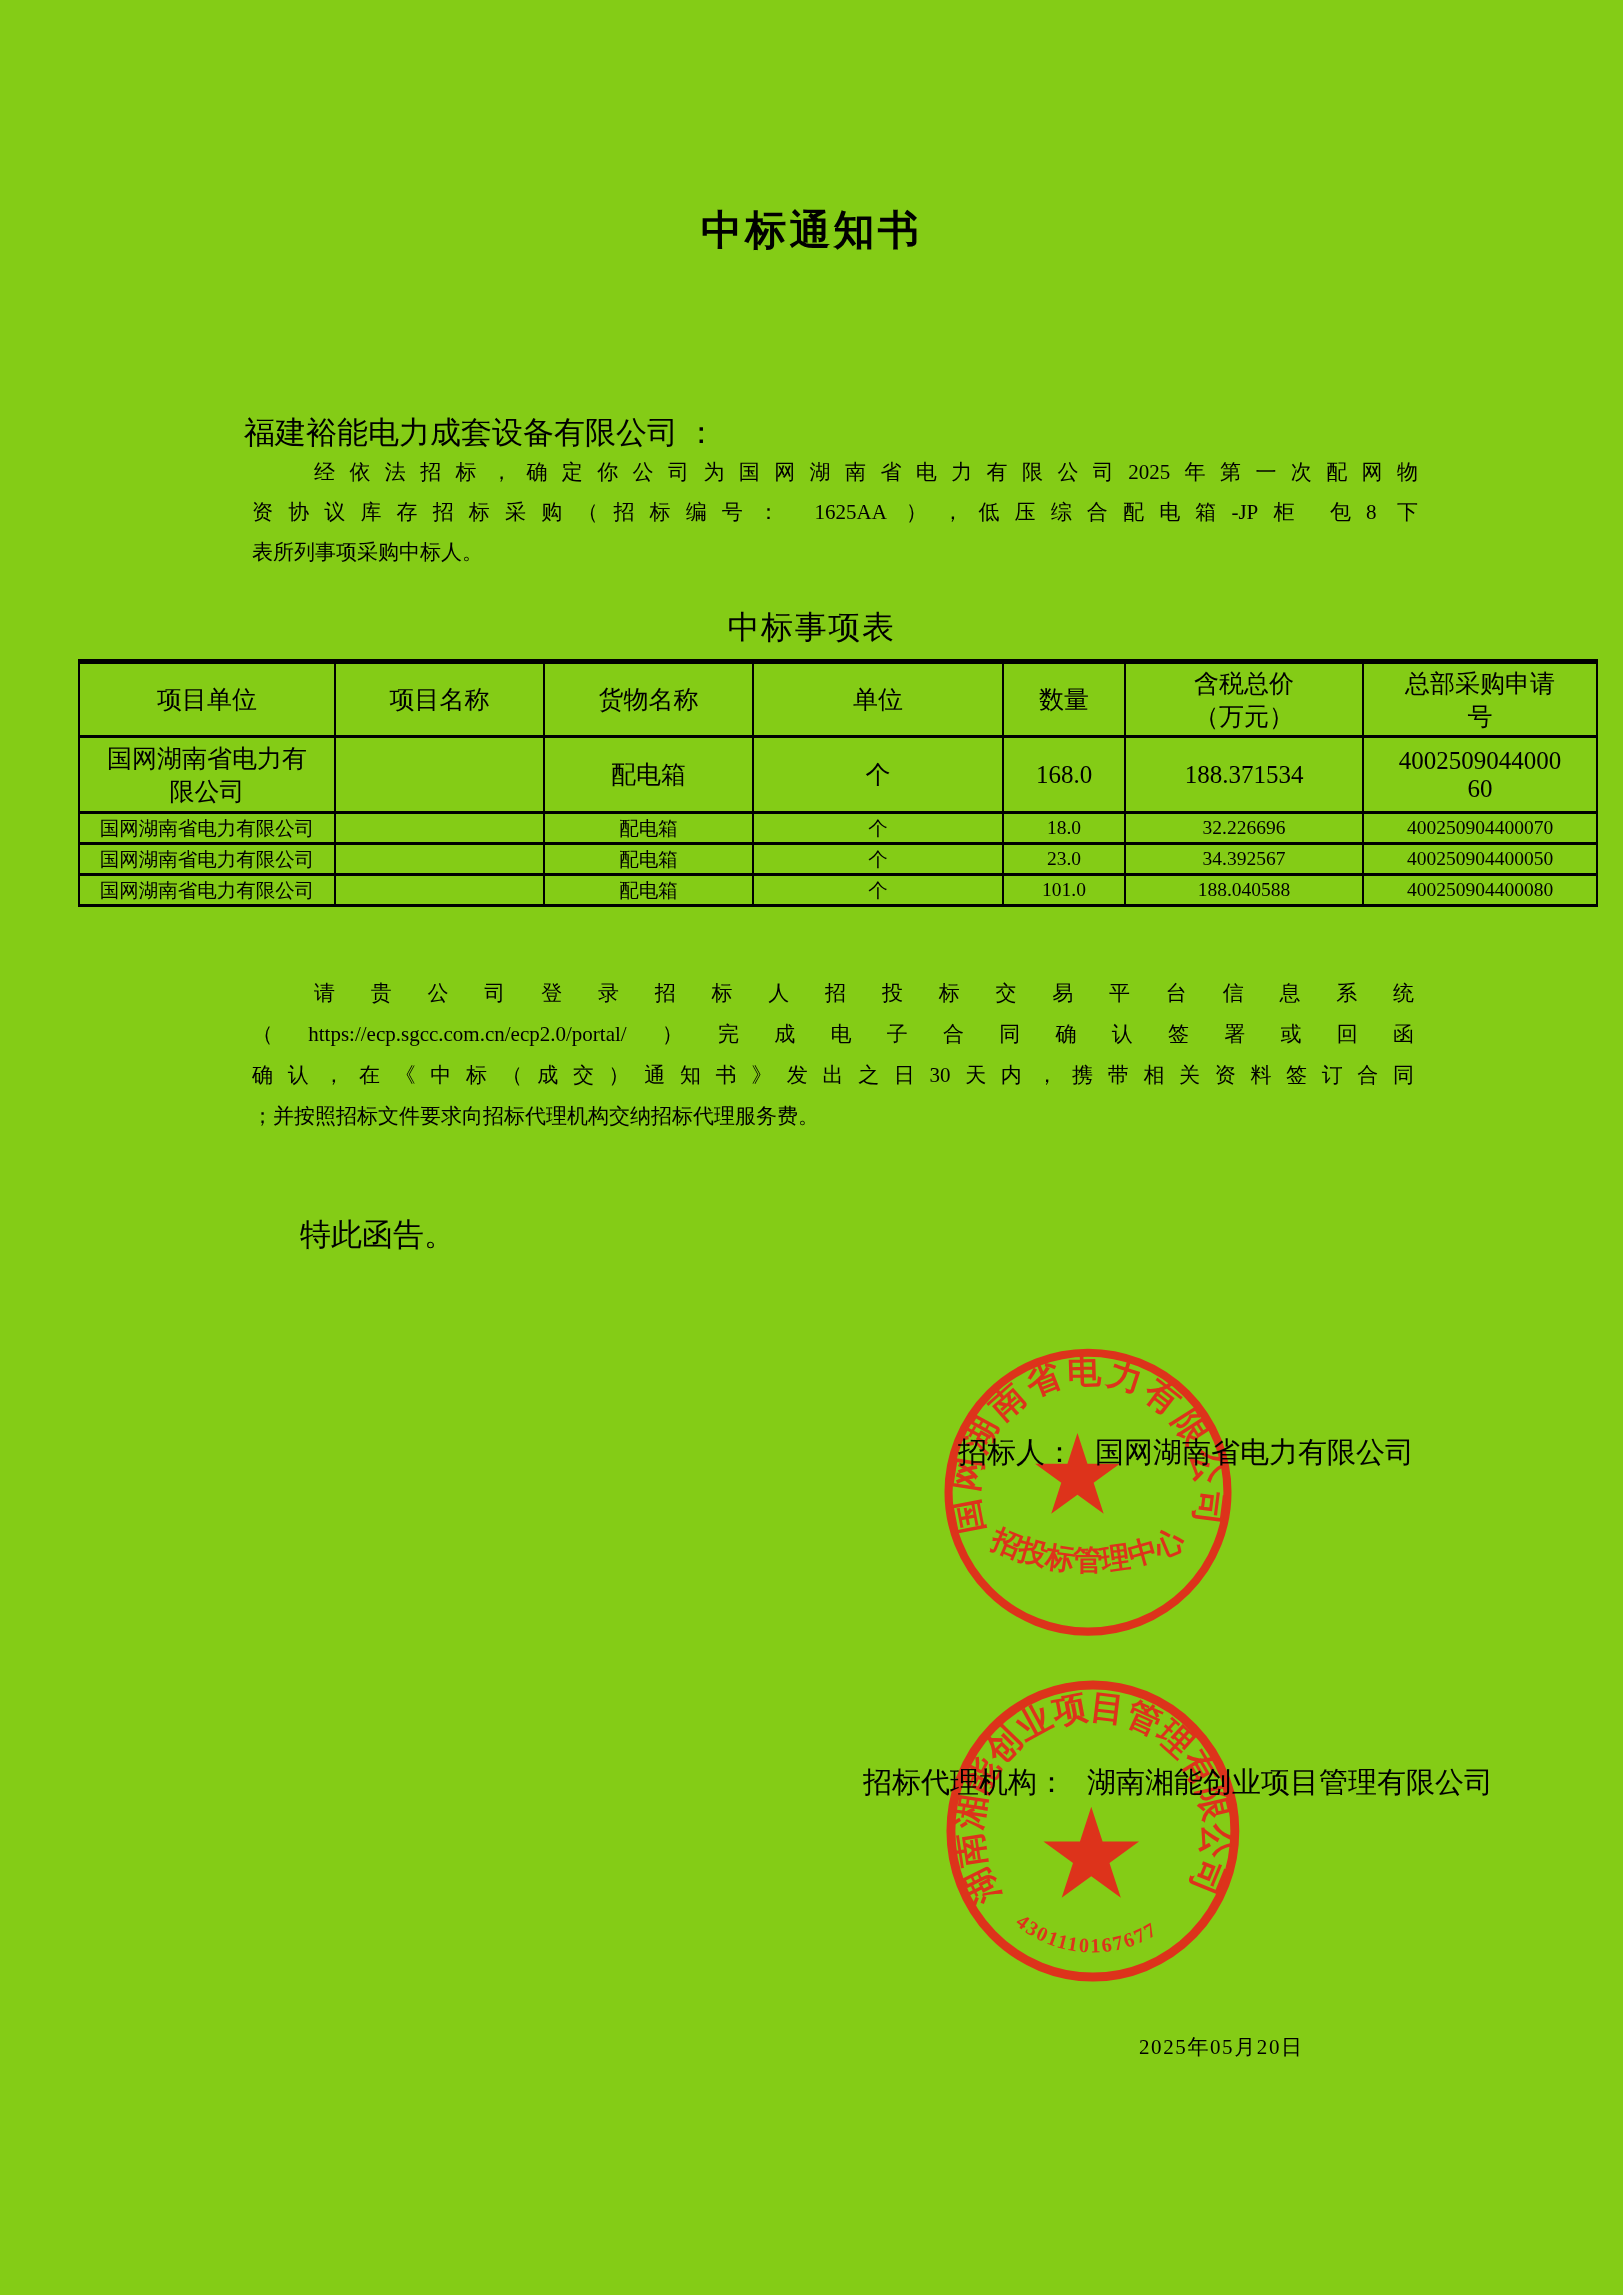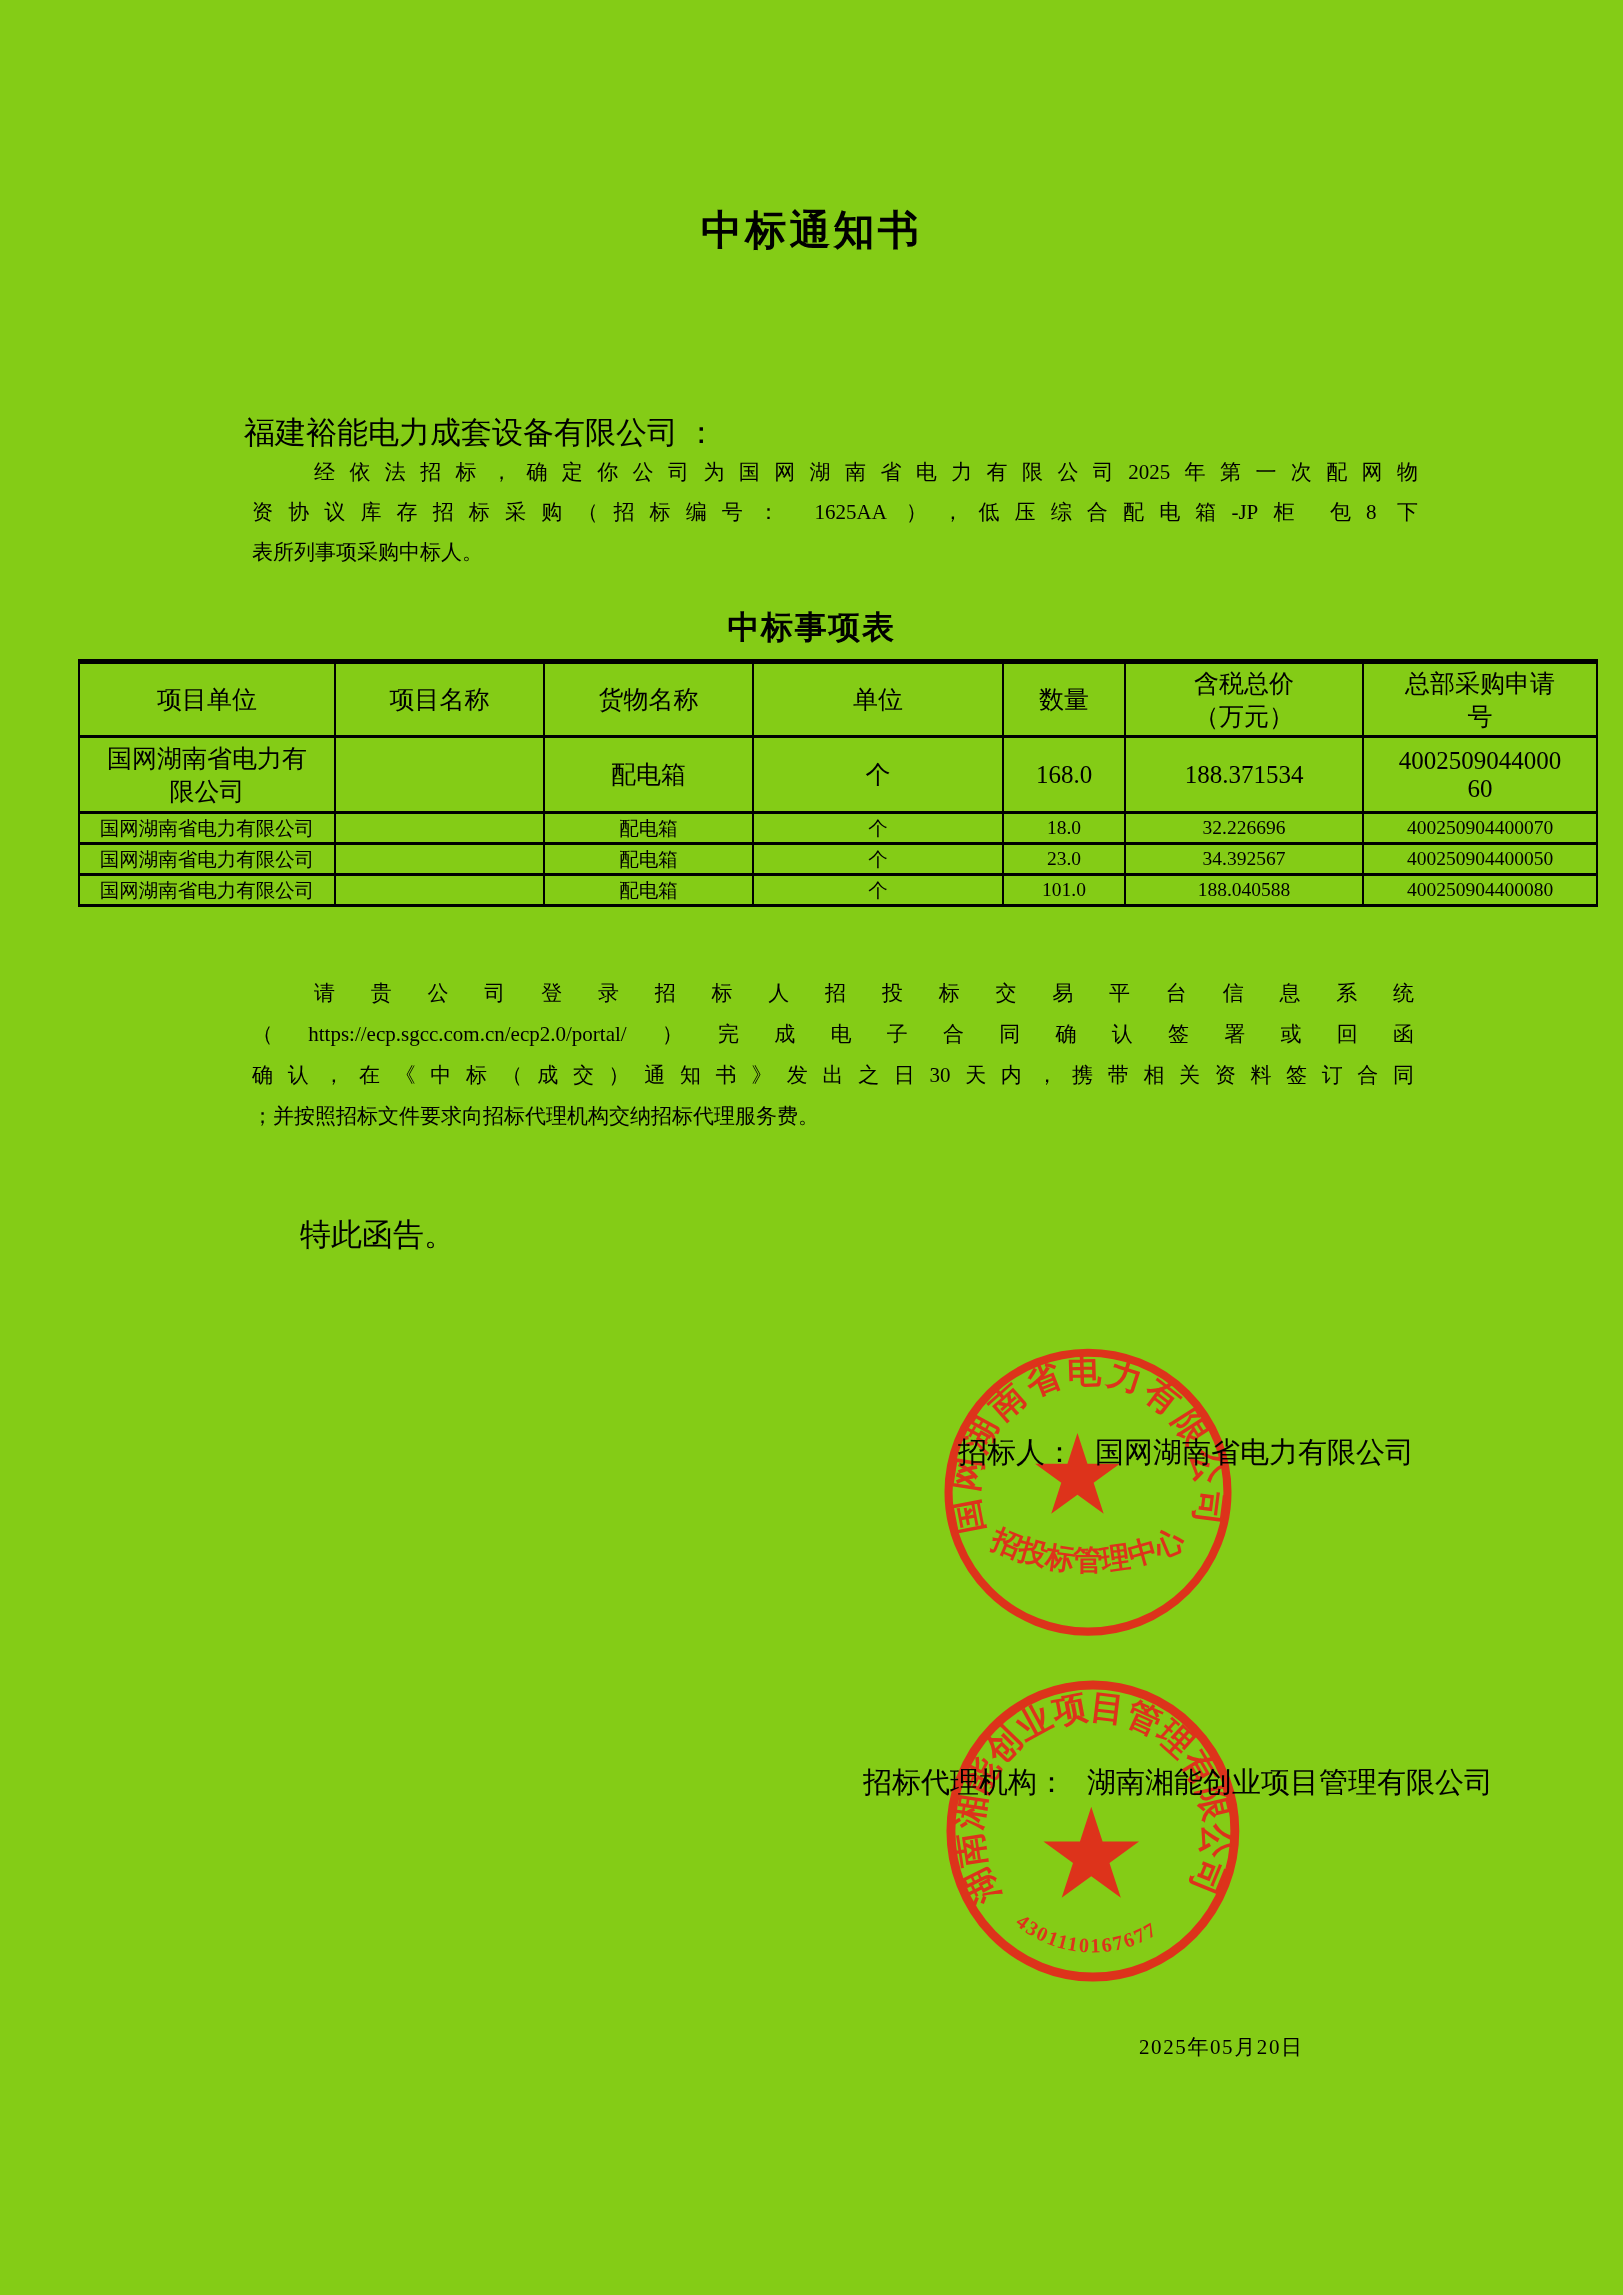--- a/index.html
+++ b/index.html
@@ -10,21 +10,21 @@
   .abs{position:absolute;}
   .doc-title{top:203px;left:0;width:1623px;text-align:center;font-size:41px;font-weight:700;letter-spacing:3.2px;}
   .addressee{top:389px;left:244px;font-size:31px;margin-top:23px;}
   .para{left:244px;width:1166px;font-size:21px;margin-left:8px;}
   .para .pline{text-align:justify;text-align-last:justify;text-justify:inter-character;line-height:40px;}
   .para2 .pline{line-height:41px;}
   .para .pline.first{padding-left:62px;}
   .para .pline.last{text-align-last:left;}
   .para1{top:452px;}
   .para2{top:973px;width:1162px;}
-  .table-title{top:606px;left:0;width:1623px;text-align:center;font-size:32px;font-weight:700;letter-spacing:1.6px;}
+  .table-title{top:606px;left:0;width:1623px;text-align:center;font-size:32px;font-weight:400;letter-spacing:1.6px;}
   .award-table{position:absolute;top:659px;left:78px;border-collapse:collapse;table-layout:fixed;width:1517px;
     border-top:5.7px solid #000;}
   .award-table th,.award-table td{
     border:2.4px solid #000;border-bottom-width:3.2px;text-align:center;vertical-align:middle;
     white-space:pre-line;font-weight:400;padding:0 1.6px;overflow:hidden;
   }
   .award-table .hrow{height:75px;font-size:25px;}
   .award-table .row-big{height:76px;font-size:25px;font-family:Liberation Serif, serif;}
   .award-table .row-small{height:31px;font-size:19.5px;}
   .closing{top:1214px;left:300px;font-size:31px;}

